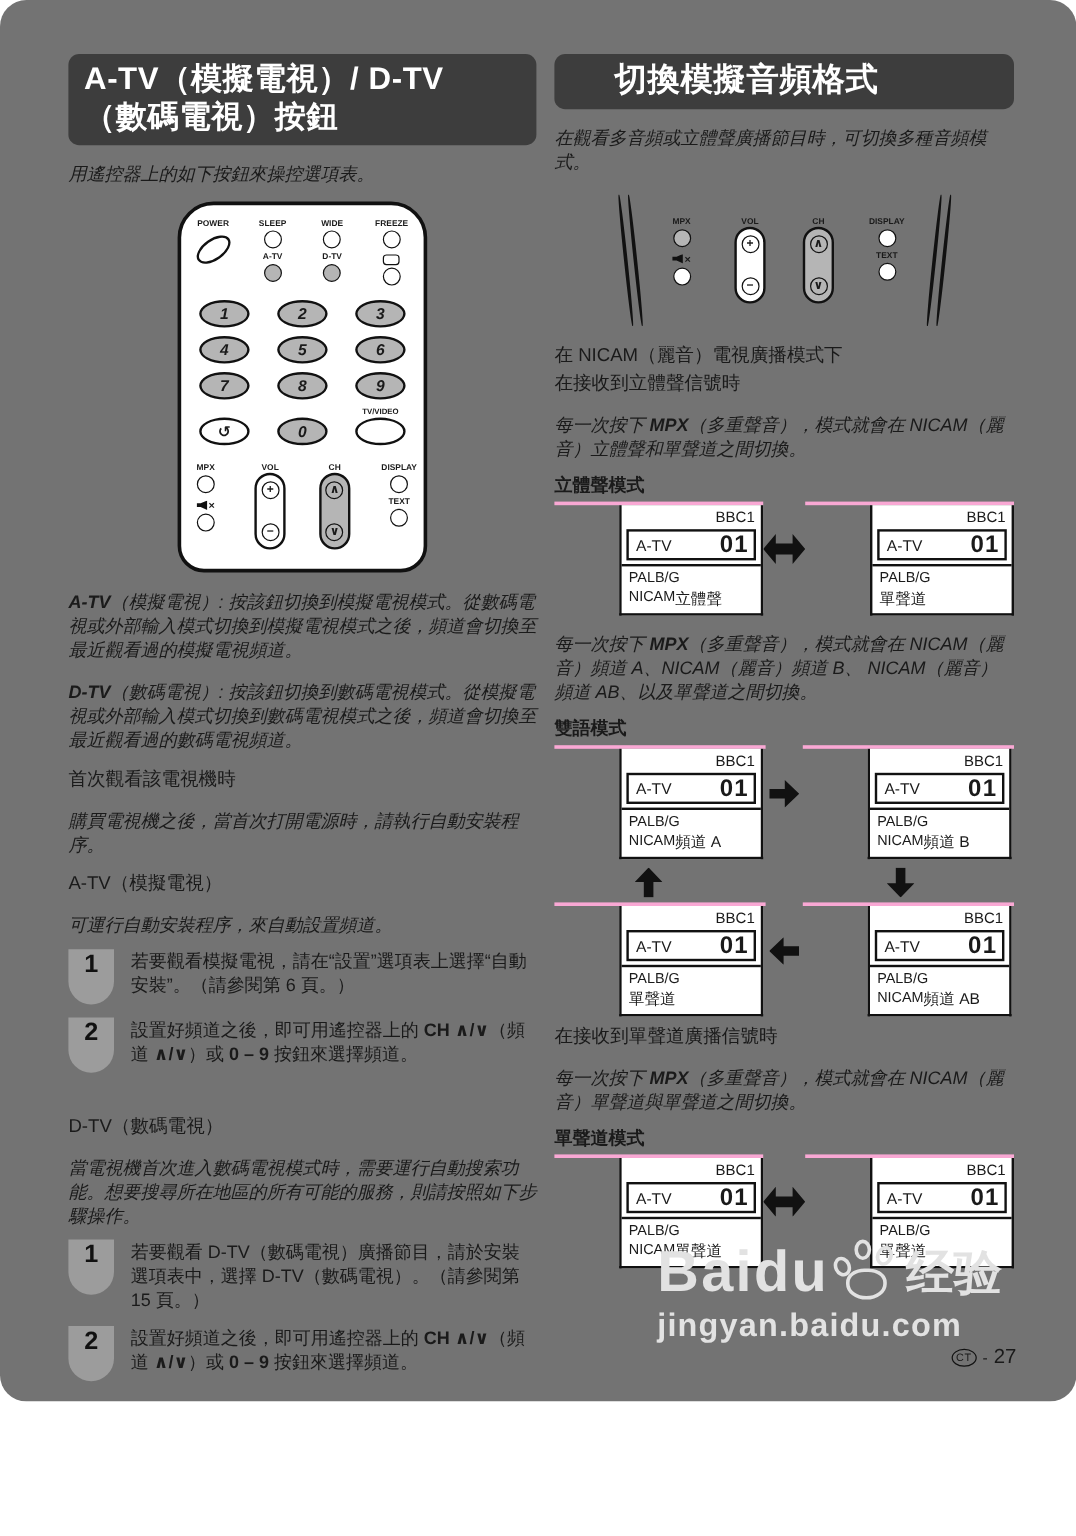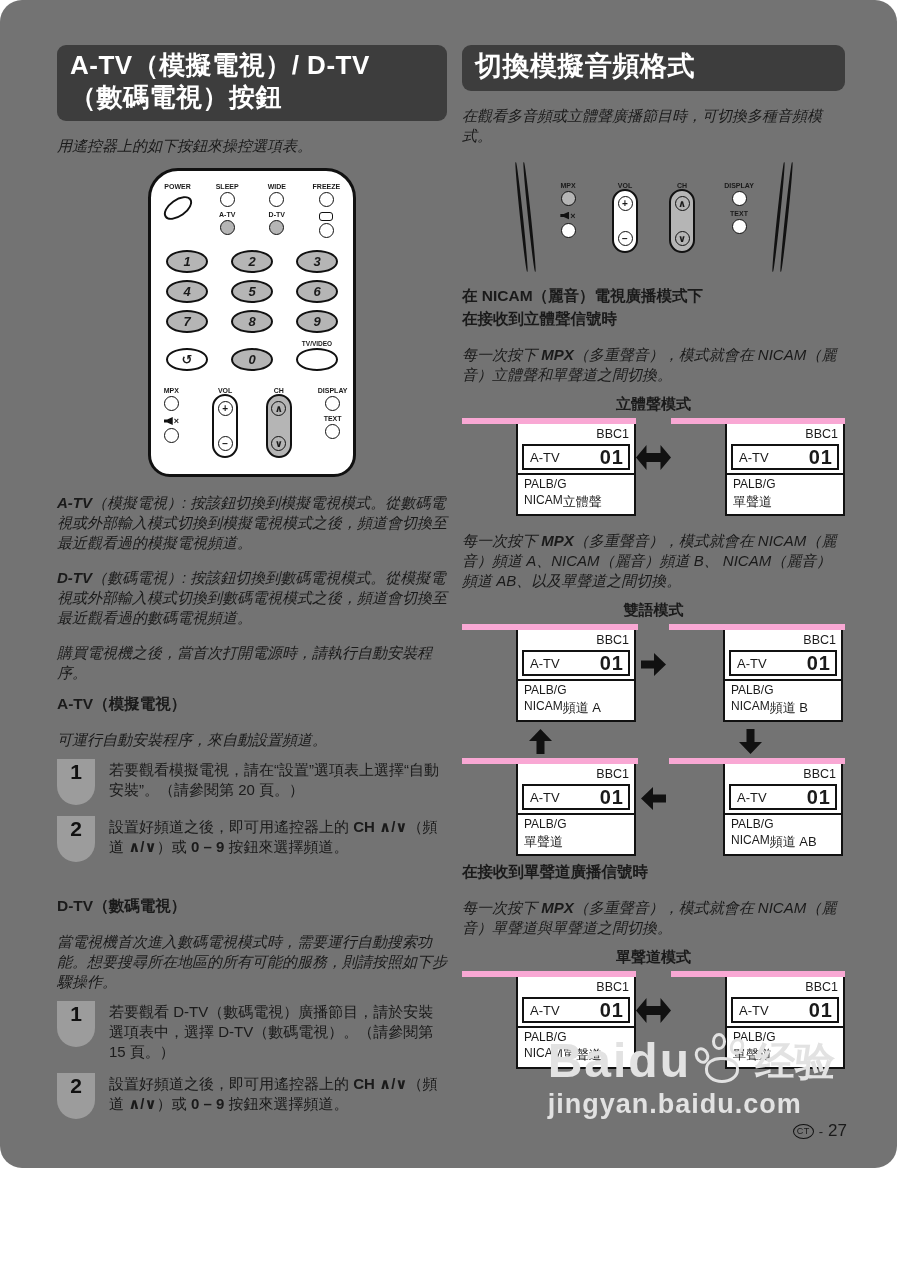--- a/index.html
+++ b/index.html
@@ -6,26 +6,26 @@
   html,body { background:#fff; }
   body { font-family:"Liberation Sans","DejaVu Sans",sans-serif; color:#1a1a1a; }
   .page { position:relative; width:897px; height:1168px; background:#737373; overflow:hidden;border-radius:22px; }
   .cols { display:flex; gap:15px; padding:45px 52px 0 57px; }
   .col-left  { width:390px; flex:0 0 390px; }
   .col-right { width:383px; flex:0 0 383px; }
 
   .title-bar { background:#3d3d3d; color:#fff; font-weight:bold; border-radius:9px;
                padding:4px 13px 8px; margin-bottom:7px; }
   .title-bar .tl { font-size:26px; line-height:32px; letter-spacing:0.5px; }
-  .col-right .title-bar .tl { font-size:27px; line-height:34px; }
+  .col-right .title-bar .tl { font-size:27px; line-height:34px;margin-left:37px; }
 
   p.body { font-size:15px; line-height:20px; margin:15px 0 9px;font-style:italic; }
-  h3.sub { font-size:15.5px; font-weight:bold; margin:11px 0 3px; }
+  h3.sub { font-size:15.5px; font-weight:normal; margin:11px 0 3px; }
   .b { font-weight:bold; }
-  .mode-label { text-align:center; font-size:15px; font-weight:bold; margin:10px 0 4px; }
+  .mode-label { text-align:left; font-size:15px; font-weight:bold; margin:10px 0 4px; }
 
   
   .step { display:flex; align-items:flex-start; margin:9px 0 11px; }
   .step-num { flex:0 0 38px; height:46px; background:#9c9c9c; border-radius:0 0 20px 20px;
               text-align:center; font-size:21px; font-weight:bold; color:#111; padding-top:1px; }
   .step-txt { margin-left:14px; font-size:15px; line-height:20px; padding-top:1px; }
 
   
   .remote { width:208px; margin:12px auto 16px; border:3px solid #111; border-radius:30px 30px 22px 22px;
             padding:12px 0 16px; background:#fff; }
@@ -63,21 +63,21 @@
   
   .fragment { display:flex; justify-content:center; align-items:center; gap:16px; margin:16px auto 14px; }
   .brk-pair { display:flex; gap:5px; height:110px; }
   .brk { width:2.5px; height:110px; background:#111; border-radius:60%; }
   .tilt-l { transform:rotate(-6deg); }
   .tilt-r { transform:rotate(6deg); }
   .fragment .audio-cluster { margin-top:0; }
 
   
   .pair { display:flex; justify-content:space-between; align-items:flex-start; margin-bottom:6px; }
-  .screen { width:176px; border-top:6px solid #f9a8d4; }
+  .screen { width:176px; border-top:3px solid #f9a8d4; }
   .osd { width:120px; margin-left:54px; border:2px solid #111; border-top:none; padding:0 0 3px; background:#fff; }
   .osd-ch { text-align:right; font-size:12.5px; padding:3px 5px 3px; }
   .osd-inbox { margin:0 4px; border:2px solid #111; display:flex; justify-content:space-between;
                align-items:center; height:26px; padding:0 4px 0 6px; }
   .osd-input { font-size:13px; }
   .osd-num { font-size:20px; font-weight:bold; letter-spacing:1px; }
   .osd-sep { border-top:2px solid #111; margin-top:3px; }
   .osd-row { display:flex; font-size:12px; padding:2px 6px 0; }
   .osd-mode .r-cn { font-size:13px; }
   .arr { background:#111; display:block; }
@@ -207,28 +207,29 @@
             <span class="rc-btn"></span>
             <span class="rc-lbl mt3">TEXT</span>
             <span class="rc-btn"></span>
           </div>
         </div>
       </div>
 
       <p class="body"><span class="b">A-TV</span><span>（模擬電視）: 按該鈕切換到模擬電視模式。從數碼電視或外部輸入模式切換到模擬電視模式之後，頻道會切換至最近觀看過的模擬電視頻道。</span></p>
       <p class="body"><span class="b">D-TV</span><span>（數碼電視）: 按該鈕切換到數碼電視模式。從模擬電視或外部輸入模式切換到數碼電視模式之後，頻道會切換至最近觀看過的數碼電視頻道。</span></p>
 
+      <h3 class="sub">首次觀看該電視機時</h3>
       <p class="body">購買電視機之後，當首次打開電源時，請執行自動安裝程序。</p>
 
       <h3 class="sub">A-TV（模擬電視）</h3>
       <p class="body">可運行自動安裝程序，來自動設置頻道。</p>
 
       <div class="step">
         <div class="step-num">1</div>
-        <div class="step-txt"><span>若要觀看模擬電視，請在“設置”選項表上選擇“自動安裝”。（請參閱第 20 頁。）</span></div>
+        <div class="step-txt"><span>若要觀看模擬電視，請在“設置”選項表上選擇“自動安裝”。（請參閱第 6 頁。）</span></div>
       </div>
       <div class="step">
         <div class="step-num">2</div>
         <div class="step-txt"><span>設置好頻道之後，即可用遙控器上的 </span><span class="b">CH ∧/∨</span><span>（頻道 </span><span class="b">∧/∨</span><span>）或 </span><span class="b">0 – 9</span><span> 按鈕來選擇頻道。</span></div>
       </div>
 
       <h3 class="sub" style="margin-top:34px">D-TV（數碼電視）</h3>
       <p class="body">當電視機首次進入數碼電視模式時，需要運行自動搜索功能。想要搜尋所在地區的所有可能的服務，則請按照如下步驟操作。</p>
 
       <div class="step">

